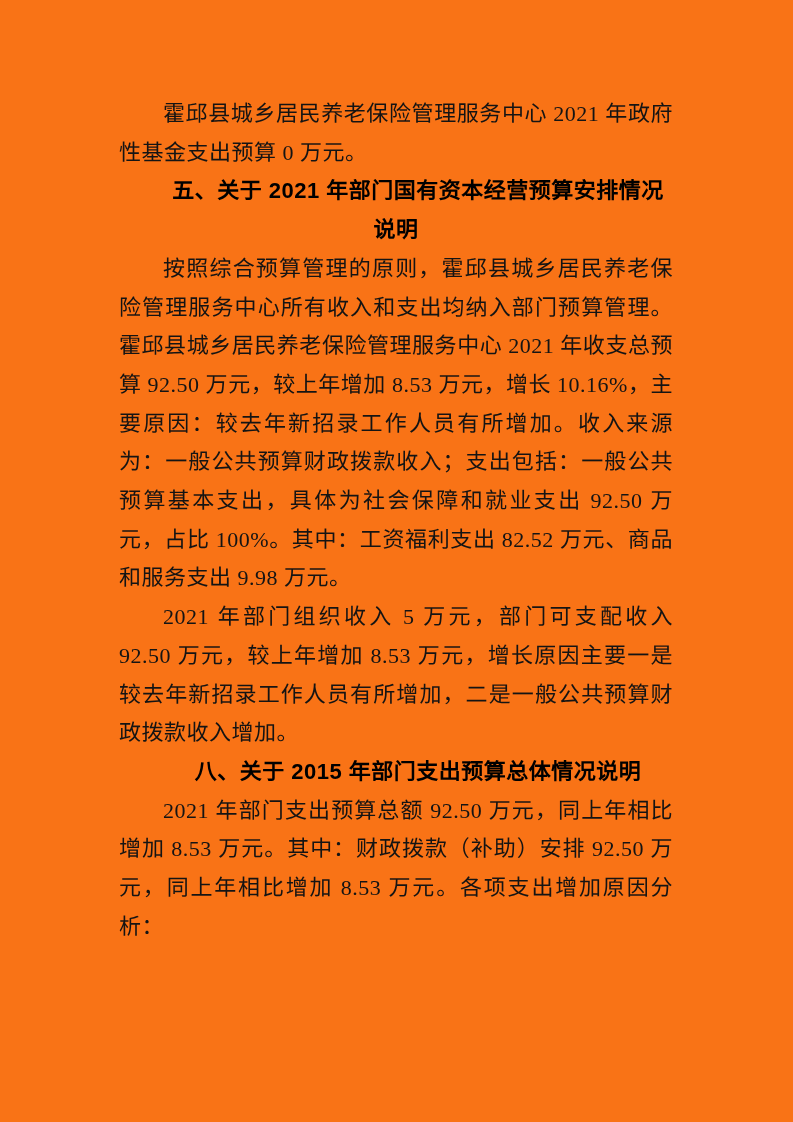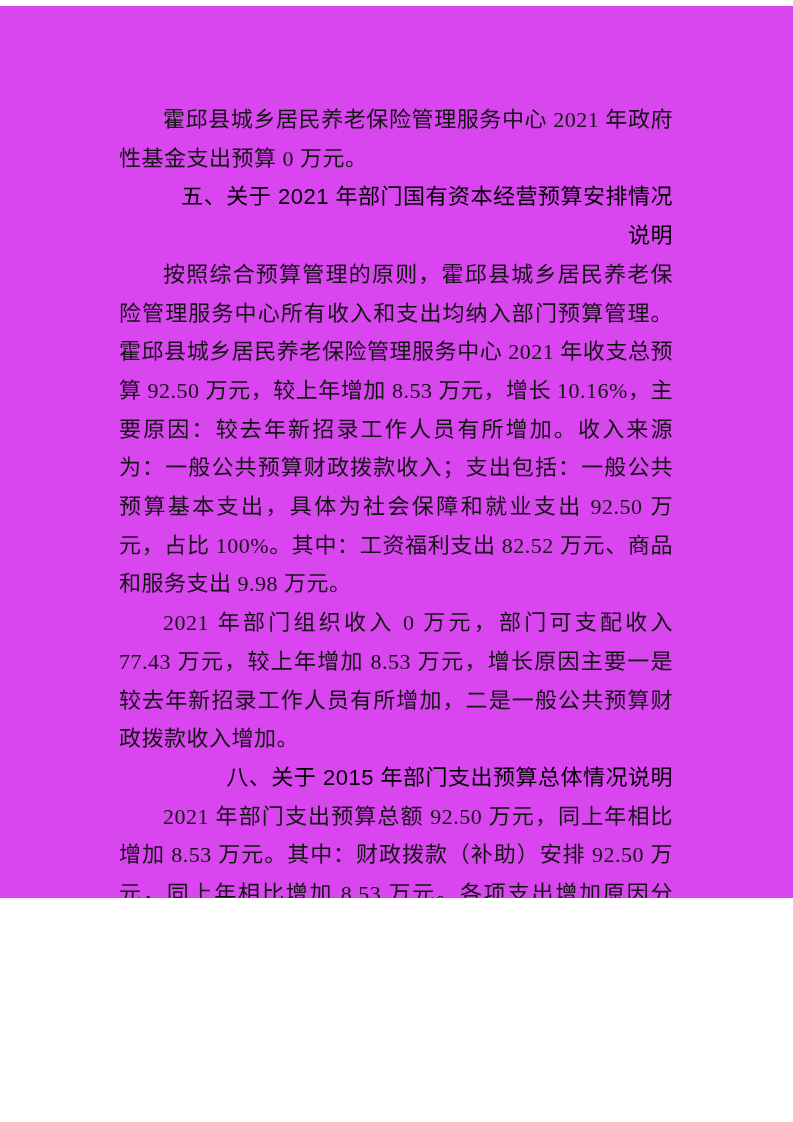--- a/index.html
+++ b/index.html
@@ -3,24 +3,23 @@
 <meta charset="utf-8">
 <style>
   html, body {
     margin: 0;
     padding: 0;
     background: #ffffff;
   }
   .page {
     position: relative;
     width: 793px;
-    height: 892px;
-    background: #d946ef;
+    height: 1122px;
+    background: #f97316;
     overflow: hidden;
-    margin-top: 6px;
   }
   .content {
     position: absolute;
     left: 119px;
     top: 95px;
     width: 554px;
   }
   .para, .heading {
     margin: 0;
     padding: 0;
@@ -29,30 +28,30 @@
     text-indent: 2em;
     color: #141414;
     letter-spacing: 0.5px;
   }
   .para {
     font-family: "Liberation Serif", "DejaVu Serif", serif;
     text-align: justify;
   }
   .heading {
     font-family: "Liberation Sans", "DejaVu Sans", sans-serif;
-    font-weight: 400;
-    text-align: right;
+    font-weight: 700;
+    text-align: center;
     color: #000000;
   }
 </style>
 </head>
 <body>
 
 <div class="page">
   <div class="content">
     <p class="para">霍邱县城乡居民养老保险管理服务中心 2021 年政府性基金支出预算 0 万元。</p>
     <h2 class="heading">五、关于 2021 年部门国有资本经营预算安排情况说明</h2>
     <p class="para">按照综合预算管理的原则，霍邱县城乡居民养老保险管理服务中心所有收入和支出均纳入部门预算管理。霍邱县城乡居民养老保险管理服务中心 2021 年收支总预算 92.50 万元，较上年增加 8.53 万元，增长 10.16%，主要原因：较去年新招录工作人员有所增加。收入来源为：一般公共预算财政拨款收入；支出包括：一般公共预算基本支出，具体为社会保障和就业支出 92.50 万元，占比 100%。其中：工资福利支出 82.52 万元、商品和服务支出 9.98 万元。</p>
-    <p class="para">2021 年部门组织收入 0 万元，部门可支配收入 77.43 万元，较上年增加 8.53 万元，增长原因主要一是较去年新招录工作人员有所增加，二是一般公共预算财政拨款收入增加。</p>
+    <p class="para">2021 年部门组织收入 5 万元，部门可支配收入 92.50 万元，较上年增加 8.53 万元，增长原因主要一是较去年新招录工作人员有所增加，二是一般公共预算财政拨款收入增加。</p>
     <h2 class="heading">八、关于 2015 年部门支出预算总体情况说明</h2>
     <p class="para">2021 年部门支出预算总额 92.50 万元，同上年相比增加 8.53 万元。其中：财政拨款（补助）安排 92.50 万元，同上年相比增加 8.53 万元。各项支出增加原因分析：</p>
   </div>
 </div>
 
 </body></html>

